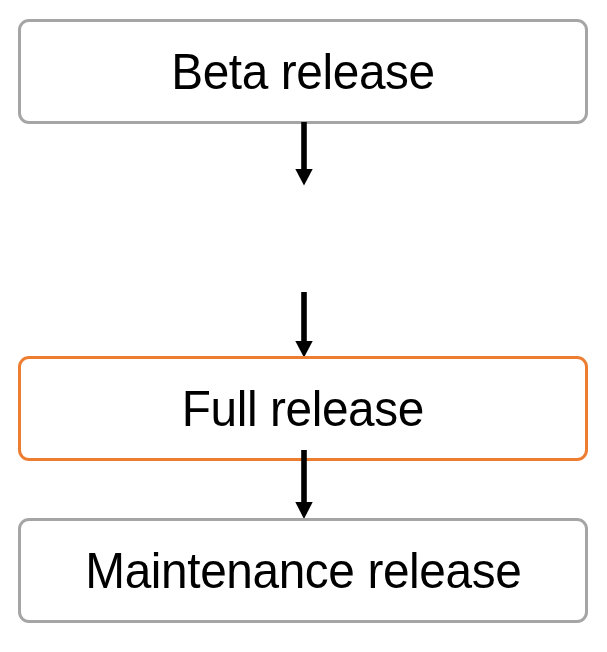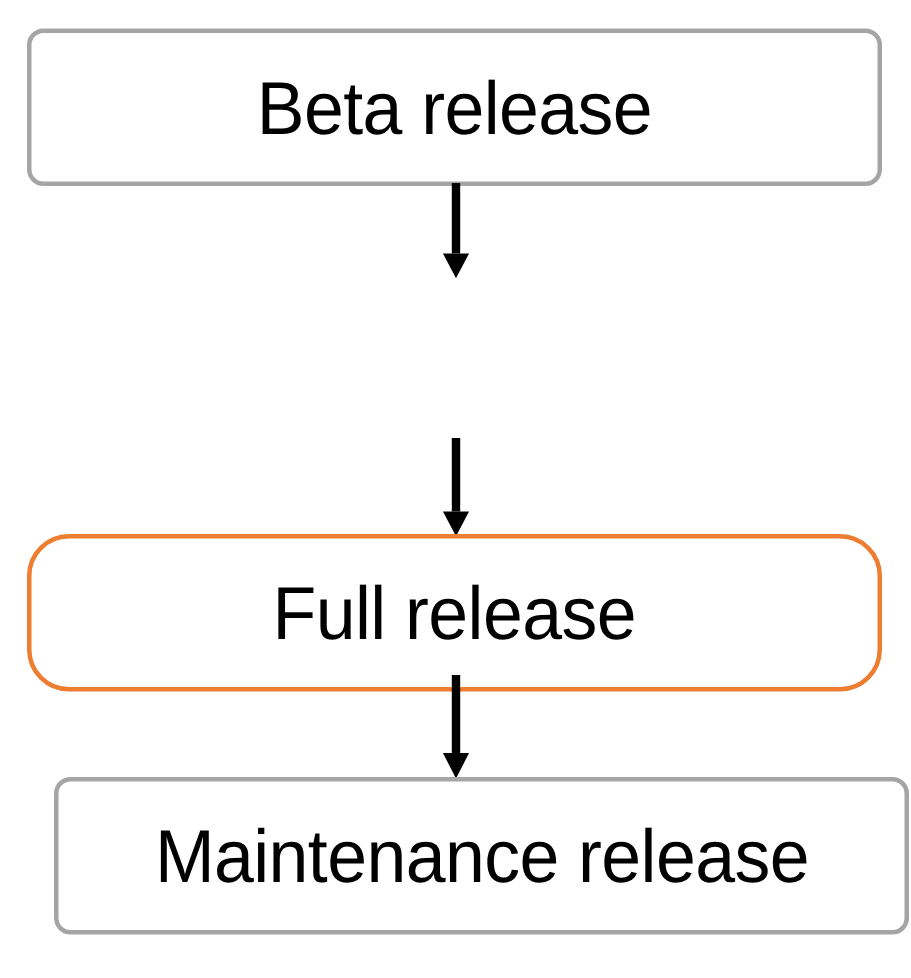--- a/index.html
+++ b/index.html
@@ -41,21 +41,21 @@
     font-weight: 400;
     line-height: 1;
     color: #000000;
     letter-spacing: -0.4px;
     white-space: nowrap;
     transform: scaleX(0.955);
     transform-origin: center center;
   }
   .node-1 { top: 19px; }
   .node-2 { top: 184px; }
-  .node-3 { top: 356px; border-radius: 28px; }
+  .node-3 { top: 356px; }
   .node-4 { top: 518px; }
 
   .connector {
     position: absolute;
     left: 295px;
     width: 18px;
     overflow: visible;
   }
   .connector-1 { top: 122px;  height: 64px; }
   .connector-2 { top: 292px;  height: 66px; }
@@ -91,17 +91,17 @@
     <span class="node-label">Full release</span>
   </div>
 
   <div class="connector connector-3">
     <svg width="18" height="70" viewBox="0 0 18 70" aria-hidden="true">
       <path d="M6.2 0 H11.8 V52 H6.2 Z" fill="#000000"></path>
       <path d="M0.3 52 H17.7 L9 69 Z" fill="#000000"></path>
     </svg>
   </div>
 
-  <div class="node node-4" style="border-color: rgb(165, 165, 165); background: rgb(255, 255, 255); margin-left: 18px;">
+  <div class="node node-4" style="border-color: rgb(165, 165, 165); background: rgb(255, 255, 255);">
     <span class="node-label">Maintenance release</span>
   </div>
 
 </div>
 
 </body></html>

